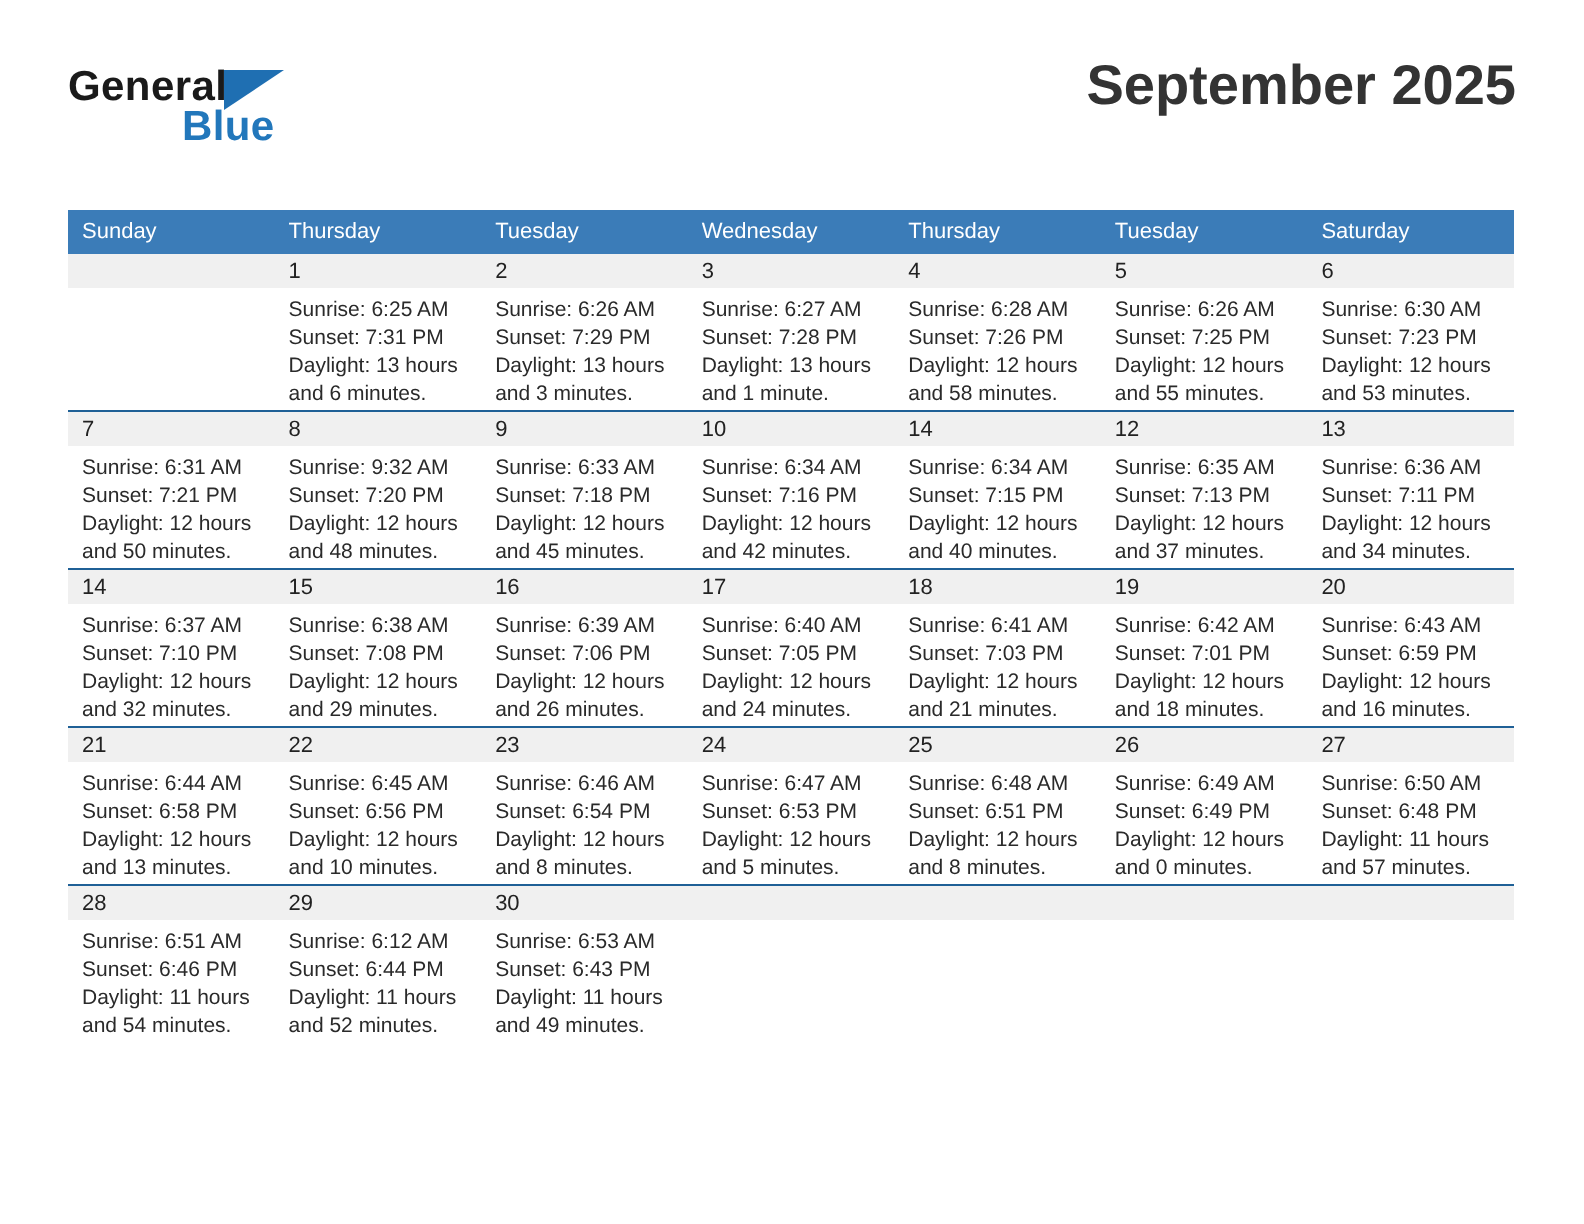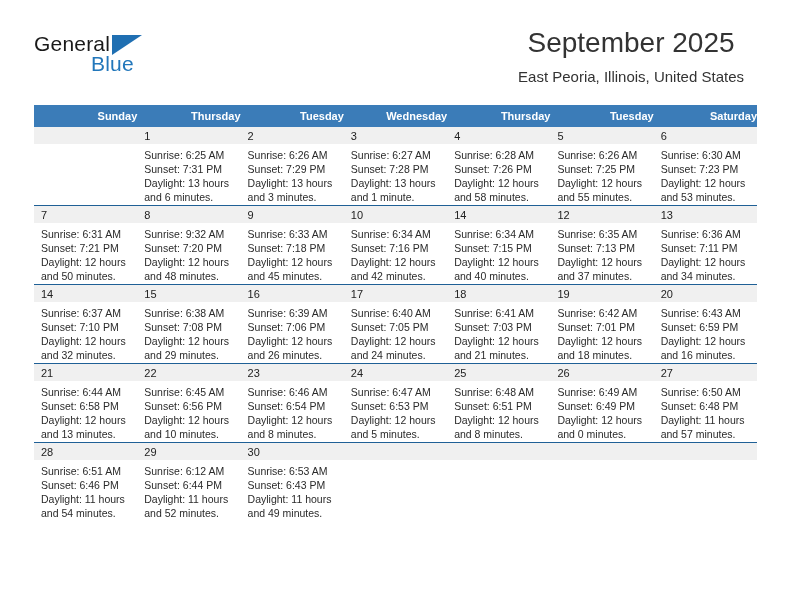--- a/index.html
+++ b/index.html
@@ -21,20 +21,21 @@
     box-sizing: border-box;
   }
 
   
   .header {
     position: absolute;
     left: 34px;
     top: 26px;
     right: 34px;
     height: 72px;
+    font-weight: bold;
   }
   .logo {
     position: absolute;
     left: 0;
     top: 6px;
     width: 180px;
     height: 56px;
   }
   .logo-general {
     position: absolute;
@@ -59,23 +60,23 @@
     left: 57px;
     top: 20px;
     font-size: 21px;
     letter-spacing: 0.2px;
     color: #2277bb;
     font-family: "Liberation Sans", sans-serif;
     text-align: center;
   }
   .title-block {
     position: absolute;
-    right: 14px;
+    right: 0;
     top: 0;
-    text-align: center;
+    text-align: left;
   }
   .cal-title {
     font-size: 28px;
     color: #333333;
     line-height: 34px;
     white-space: nowrap;
   }
   .cal-subtitle {
     font-size: 15px;
     color: #333333;
@@ -90,22 +91,22 @@
     left: 34px;
     top: 105px;
     width: 723px;
     border-collapse: collapse;
     table-layout: fixed;
   }
   .calendar th {
     background: #3b7cb8;
     color: #ffffff;
     font-size: 11px;
-    font-weight: bold;
-    text-align: right;
+    font-weight: normal;
+    text-align: left;
     padding: 5px 0 5px 7px;
     height: 12px;
     border: none;
   }
   .calendar td {
     vertical-align: top;
     padding: 0;
     border: none;
     border-top: 1px solid #1f6096;
     background: #ffffff;
@@ -144,21 +145,20 @@
   <div class="header">
 
     <div class="logo">
       <span class="logo-general">General</span>
       <span class="logo-triangle"></span>
       <span class="logo-blue">Blue</span>
     </div>
 
     <div class="title-block">
       <div class="cal-title">September 2025</div>
-      <div class="cal-subtitle">East Peoria, Illinois, United States</div>
     </div>
 
   </div>
 
   <table class="calendar">
     <thead>
       <tr id="weekday-row">
           <th>Sunday</th>
           <th>Thursday</th>
           <th>Tuesday</th>

